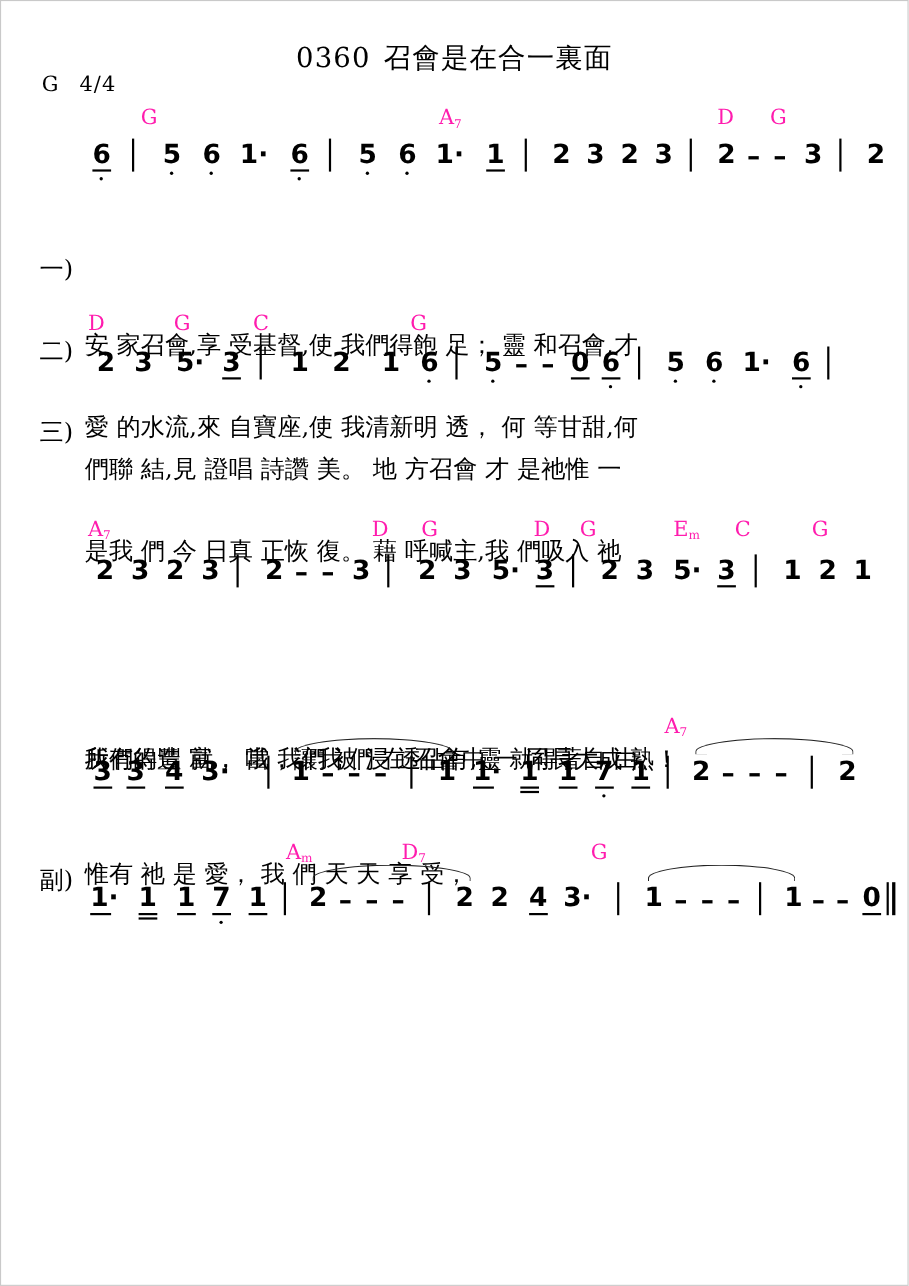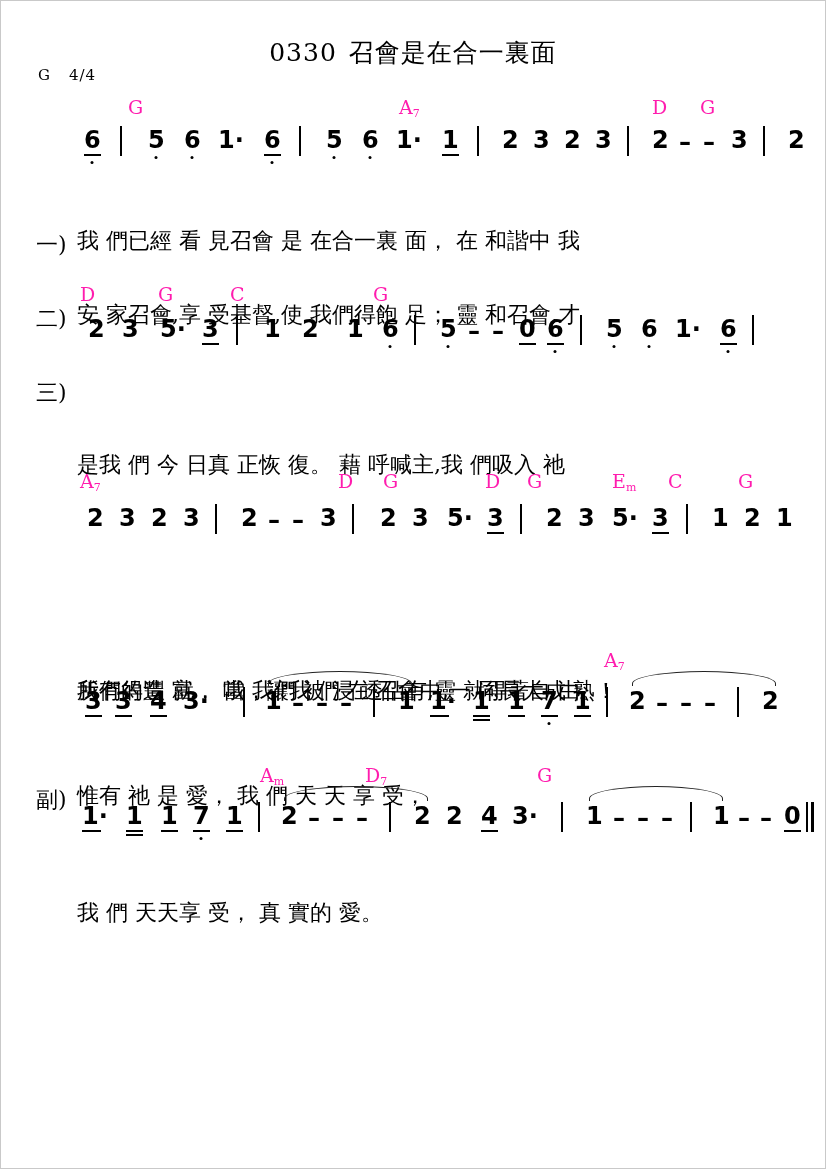--- a/index.html
+++ b/index.html
@@ -24,21 +24,21 @@
     position:absolute;top:36px;left:0;width:826px;
     text-align:center;
     font-size:25px;
     font-family:"DejaVu Serif","Liberation Serif",serif;
     letter-spacing:1px;
     white-space:nowrap;
   }
   .title .num{margin-right:12px;}
   .keysig{
     position:absolute;top:66px;left:38px;
-    font-size:15px;
+    font-size:19px;
     letter-spacing:1px;
   }
   .keysig .meter{margin-left:18px;}
 
   
   .system{position:absolute;left:0;width:826px;}
 
   .chordrow{position:relative;height:22px;}
   .chord{
     position:absolute;
@@ -127,21 +127,21 @@
   }
 </style>
 </head>
 <body>
 
 <div class="page-border"></div>
 
 <div class="sheet">
 
   <div class="title">
-    <span class="num">0330</span><span>召會是在合一裏面</span>
+    <span class="num">0360</span><span>召會是在合一裏面</span>
   </div>
 
   <div class="keysig">
     <span>G</span><span class="meter">4/4</span>
   </div>
 
   <div class="system" style="top:98px;">
 
     <div class="chordrow">
       <span class="chord" style="left:128px">G</span>
@@ -171,28 +171,28 @@
       <span class="note" style="left:652px">2</span>
       <span class="dash" style="left:679px">–</span>
       <span class="dash" style="left:703px">–</span>
       <span class="note" style="left:731px">3</span>
       <span class="bar" style="left:763px"></span>
       <span class="note" style="left:788px">2</span>
     </div>
 
     <div class="lyricrow" style="top:62px">
       <span class="verselabel" style="left:36px">一)</span>
-      <span class="ly" style="left:77px;letter-spacing:0px">我 們已經 看 見召會 是 在合一裏 面， 在 和諧中 我</span>
     </div>
     <div class="lyricrow" style="top:99px">
       <span class="verselabel" style="left:36px">二)</span>
       <span class="ly" style="left:77px">安 家召會,享 受基督,使 我們得飽 足； 靈 和召會,才</span>
     </div>
     <div class="lyricrow" style="top:136px">
       <span class="verselabel" style="left:36px">三)</span>
+      <span class="ly" style="left:77px">愛 的水流,來 自寶座,使 我清新明 透， 何 等甘甜,何</span>
     </div>
   </div>
 
   <div class="system" style="top:285px;">
 
     <div class="chordrow">
       <span class="chord" style="left:80px">D</span>
       <span class="chord" style="left:158px">G</span>
       <span class="chord" style="left:230px">C</span>
       <span class="chord" style="left:373px">G</span>
@@ -215,20 +215,23 @@
       <span class="note u1" style="left:519px">0</span>
       <span class="note u1 hasoct" style="left:547px">6<i class="oct-lo"></i></span>
       <span class="bar" style="left:580px"></span>
       <span class="note hasoct" style="left:606px">5<i class="oct-lo"></i></span>
       <span class="note hasoct" style="left:641px">6<i class="oct-lo"></i></span>
       <span class="note" style="left:675px">1·</span>
       <span class="note u1 hasoct" style="left:720px">6<i class="oct-lo"></i></span>
       <span class="bar" style="left:752px"></span>
     </div>
 
+    <div class="lyricrow" style="top:62px">
+      <span class="ly" style="left:77px">們聯 結,見 證唱 詩讚 美。 地 方召會 才 是祂惟 一</span>
+    </div>
     <div class="lyricrow" style="top:99px">
       <span class="ly" style="left:77px">是我 們 今 日真 正恢 復。 藉 呼喊主,我 們吸入 祂</span>
     </div>
   </div>
 
   <div class="system" style="top:472px;">
 
     <div class="chordrow">
       <span class="chord" style="left:80px">A<sub>7</sub></span>
       <span class="chord" style="left:338px">D</span>
@@ -353,18 +356,15 @@
       <span class="note" style="left:713px">1</span>
       <span class="dash" style="left:738px">–</span>
       <span class="dash" style="left:760px">–</span>
       <span class="note u1" style="left:784px">0</span>
       <span class="endbar" style="left:806px">
           <i></i>
           <i></i>
         </span>
     </div>
 
-    <div class="lyricrow" style="top:62px">
-      <span class="ly" style="left:77px">我 們 天天享 受， 真 實的 愛。</span>
-    </div>
   </div>
 
 </div>
 
 </body></html>

